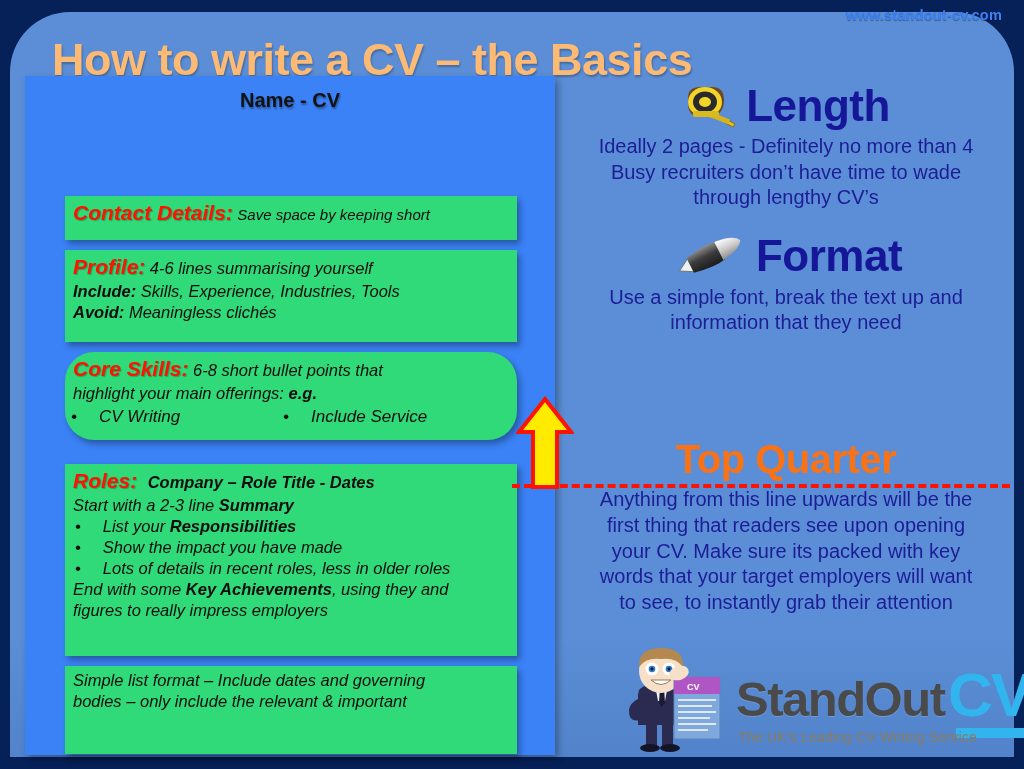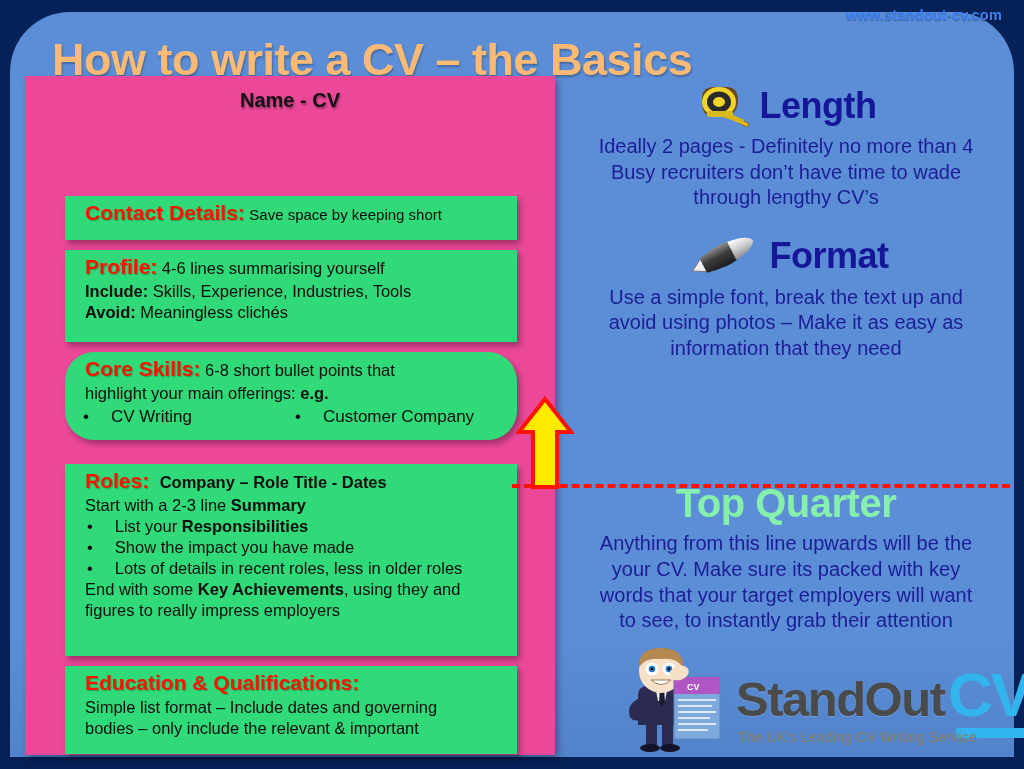--- a/index.html
+++ b/index.html
@@ -45,42 +45,43 @@
     font-weight:bold;
     letter-spacing:-.5px;
     white-space:nowrap;
     text-shadow:1px 2px 2px rgba(0,0,0,.25);
   }
 
   
   .cv-panel{
     position:absolute;
     left:25px; top:76px; width:530px; height:679px;
-    background:#ec4899;
+    background:#3b82f6;
     box-shadow:3px 4px 7px rgba(0,0,0,.33);
   }
   .cv-name{
     text-align:center;
     font-size:20px;
     font-weight:bold;
     color:#121212;
     margin-top:13px;
     text-shadow:1px 2px 2px rgba(0,0,0,.35);
   }
 
   .section{
     position:absolute;
     left:40px;
     width:452px;
     background:#30da78;
     box-shadow:3px 4px 6px rgba(0,0,0,.33);
     color:#0d0d0d;
-    padding:4px 8px 5px 20px;
+    padding:4px 8px 5px 8px;
     box-sizing:border-box;
     line-height:1.28;
+    font-style:italic;
   }
   .section .hd{
     color:#ff1200;
     font-weight:bold;
     font-size:21px;
     text-shadow:1px 1px 1px rgba(0,0,0,.25);
   }
   .body-txt{ font-size:16.5px; }
   .body-txt b{ font-weight:bold; }
   .small-txt{ font-size:15px; }
@@ -106,21 +107,21 @@
   .sec-edu{ top:590px; height:88px; }
 
   
   .rcol{
     position:absolute;
     left:560px; top:84px; width:452px;
     text-align:center;
     color:#14148c;
   }
   .r-heading{
-    font-size:36px;
+    font-size:44px;
     font-weight:bold;
     color:#161698;
     letter-spacing:-.5px;
     line-height:1;
     display:flex;
     align-items:center;
     justify-content:center;
     gap:8px;
   }
   .r-body{
@@ -131,21 +132,21 @@
   }
   .blk{ margin-bottom:2px; }
 
   .icon-wrap{ display:inline-block; line-height:0; }
 
   
   .topquarter{
     position:absolute; left:560px; top:437px; width:452px; text-align:center;
   }
   .tq-title{
-    font-size:40px; font-weight:bold; color:#86efac; letter-spacing:-.5px;margin-top:44px;
+    font-size:40px; font-weight:bold; color:#f97316; letter-spacing:-.5px;
   }
   .tq-body{
     font-size:20px; color:#1d1d96; line-height:1.29; margin-top:5px;
   }
 
   
   .dashed-line{
     position:absolute;
     left:512px; top:484px; width:498px; height:0;
     border-top:4px dashed #ff1200;
@@ -221,21 +222,21 @@
       </div>
       <div class="body-txt">
         <span>highlight your main offerings:</span>
         <b>e.g.</b>
       </div>
       <div class="bullets">
         <div class="bi">
           <span class="dot">•</span><span>CV Writing</span>
         </div>
         <div class="bi">
-          <span class="dot">•</span><span>Customer Company</span>
+          <span class="dot">•</span><span>Include Service</span>
         </div>
       </div>
     </div>
 
     <div class="section sec-roles">
       <div>
         <span class="hd">Roles:</span>
         <b class="body-txt" style="margin-left:6px">Company – Role Title - Dates</b>
       </div>
       <div class="body-txt">
@@ -250,21 +251,20 @@
       <div class="body-txt bul">
         <span class="dot">•</span><span>Lots of details in recent roles, less in older roles</span>
       </div>
       <div class="body-txt">
         <span>End with some </span><b>Key Achievements</b><span>, using they and</span>
       </div>
       <div class="body-txt">figures to really impress employers</div>
     </div>
 
     <div class="section sec-edu">
-      <div class="hd">Education &amp; Qualifications:</div>
       <div class="body-txt">Simple list format – Include dates and governing</div>
       <div class="body-txt">bodies – only include the relevant &amp; important</div>
     </div>
 
   </div>
 
   <div class="rcol">
 
     <div class="blk">
       <div class="r-heading">
@@ -308,30 +308,30 @@
               <path d="M6 23 L20 15 L20 31 Z" fill="#efefef" stroke="#6f6f6f" stroke-width="0.8"></path>
               <path d="M18 15 Q40 10 52 13 L52 33 Q40 36 18 31 Z" fill="url(#penDark)"></path>
               <path d="M50 13 Q70 15 74 23 Q70 31 50 33 Z" fill="url(#penLight)"></path>
             </g>
           </svg>
         </span>
         <span>Format</span>
       </div>
       <div class="r-body">
         <div>Use a simple font, break the text up and</div>
-        <div>avoid using photos – Make it as easy as</div>
         <div>information that they need</div>
       </div>
     </div>
   </div>
 
   <div class="topquarter">
     <div class="tq-title">Top Quarter</div>
     <div class="tq-body">
       <div>Anything from this line upwards will be the</div>
+      <div>first thing that readers see upon opening</div>
       <div>your CV.  Make sure its packed with key</div>
       <div>words that your target employers will want</div>
       <div>to see, to instantly grab their attention</div>
     </div>
   </div>
 
   <div class="dashed-line"></div>
 
   <div class="up-arrow">
     <svg width="58" height="94" viewBox="0 0 58 94">

